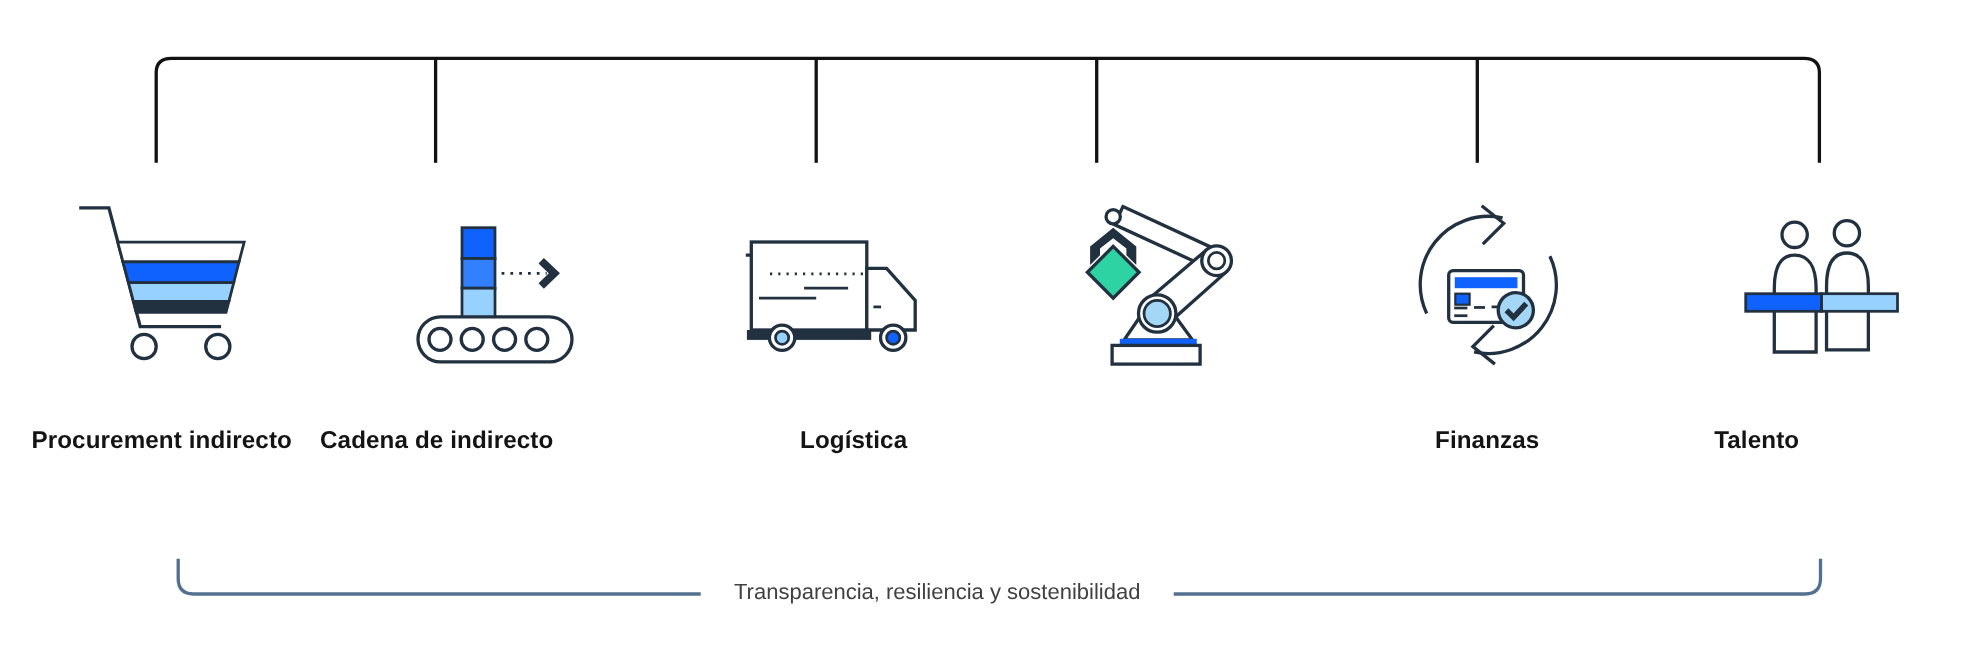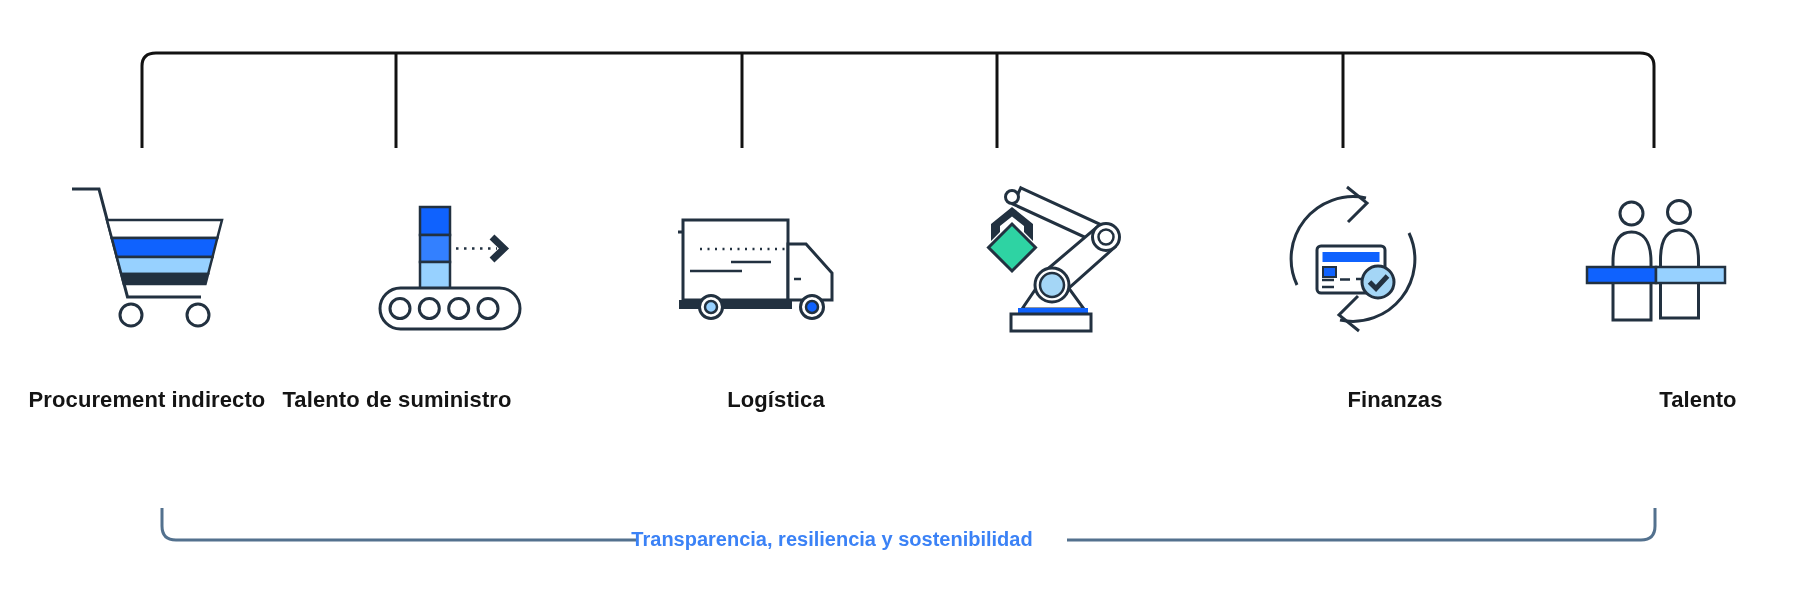--- a/index.html
+++ b/index.html
@@ -17,26 +17,26 @@
     transform:translateX(-50%);
     white-space:nowrap;
     font-size:22px;
     font-weight:600;
     color:#141414;
     letter-spacing:0.1px;
   }
   .caption{
     position:absolute;
     top:528px;
-    left:832px;
+    left:852px;
     transform:translateX(-50%);
     white-space:nowrap;
     font-size:20px;
-    font-weight:700;
-    color:#3b82f6;
+    font-weight:400;
+    color:#404040;
   }
 </style>
 </head>
 <body>
 
 <div id="stage">
 
   <svg id="art" width="1800" height="609" viewBox="0 0 1800 609">
 
     <g stroke="#121212" stroke-width="3" fill="none">
@@ -125,20 +125,20 @@
       <rect x="1656" y="267" width="69" height="16" fill="#97d1ff" stroke-width="2.5"></rect>
     </g>
 
     <g stroke="#53718e" stroke-width="3" fill="none">
       <path d="M162,508 V526 Q162,540 176,540 H637"></path>
       <path d="M1067,540 H1641 Q1655,540 1655,526 V508"></path>
     </g>
   </svg>
 
   <div class="cat-label" style="left:147px">Procurement indirecto</div>
-  <div class="cat-label" style="left:397px">Talento de suministro</div>
+  <div class="cat-label" style="left:397px">Cadena de indirecto</div>
   <div class="cat-label" style="left:776px">Logística</div>
-  <div class="cat-label" style="left:1395px">Finanzas</div>
-  <div class="cat-label" style="left:1698px">Talento</div>
+  <div class="cat-label" style="left:1352px">Finanzas</div>
+  <div class="cat-label" style="left:1597px">Talento</div>
 
   <div class="caption">Transparencia, resiliencia y sostenibilidad</div>
 
 </div>
 
 </body></html>

